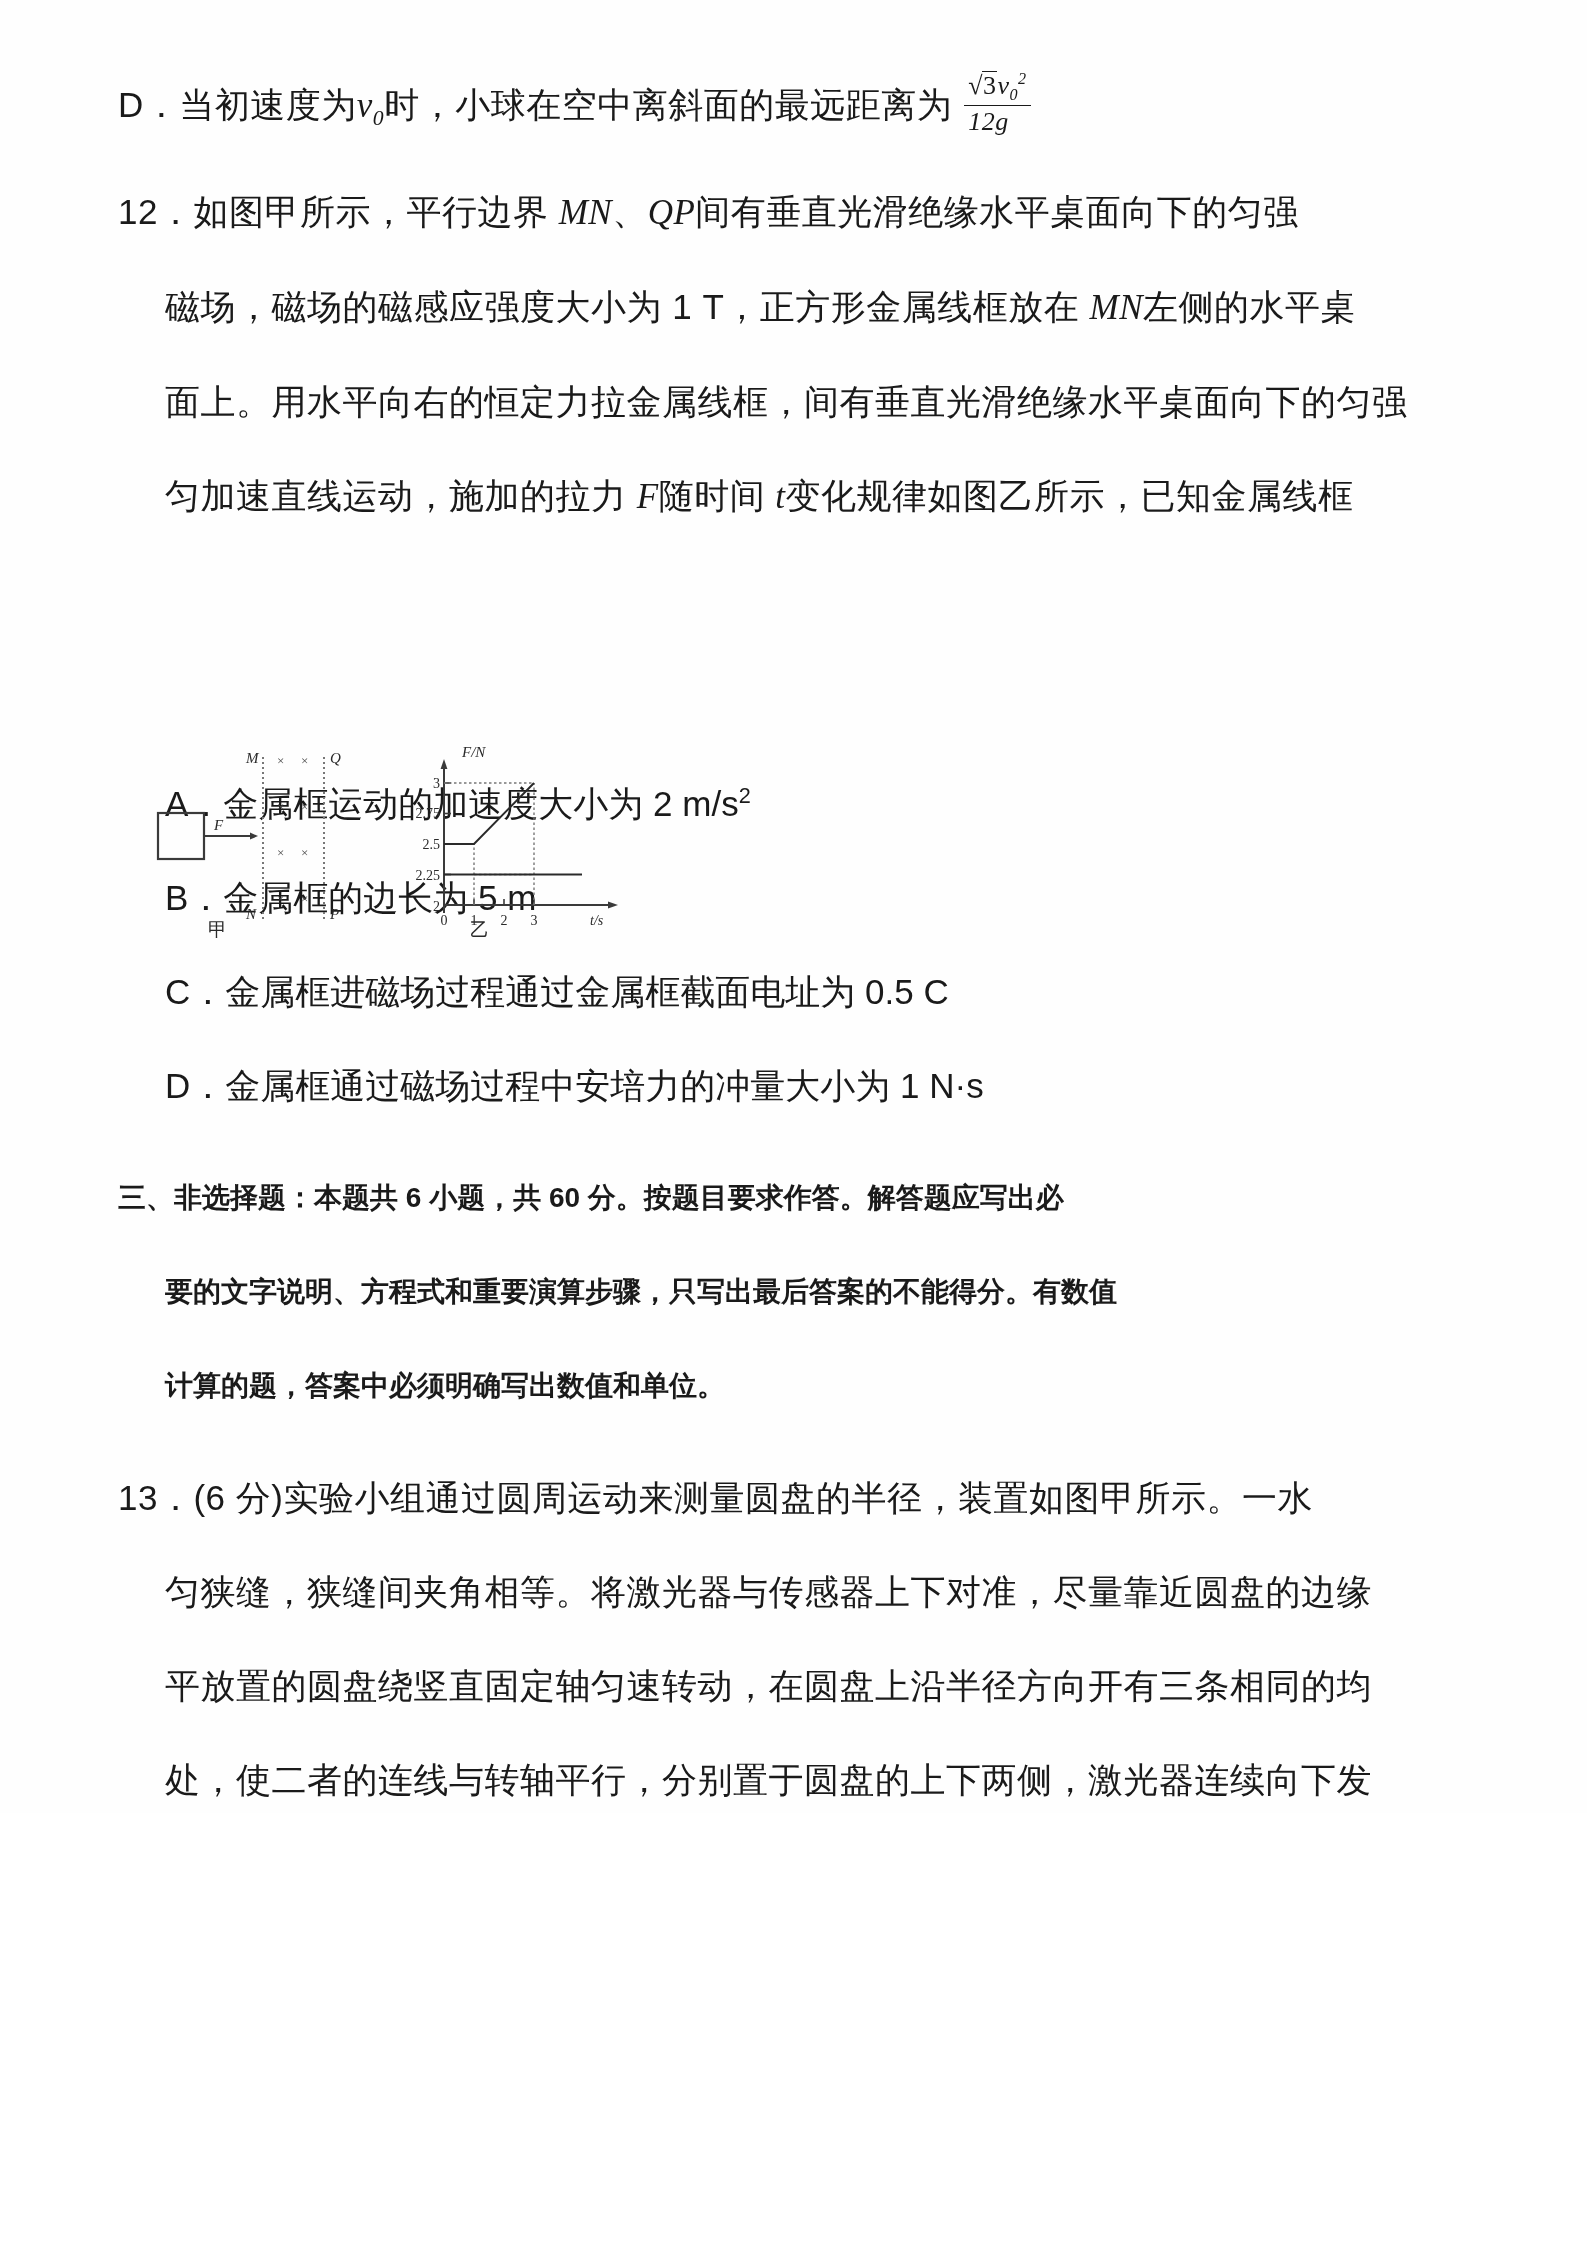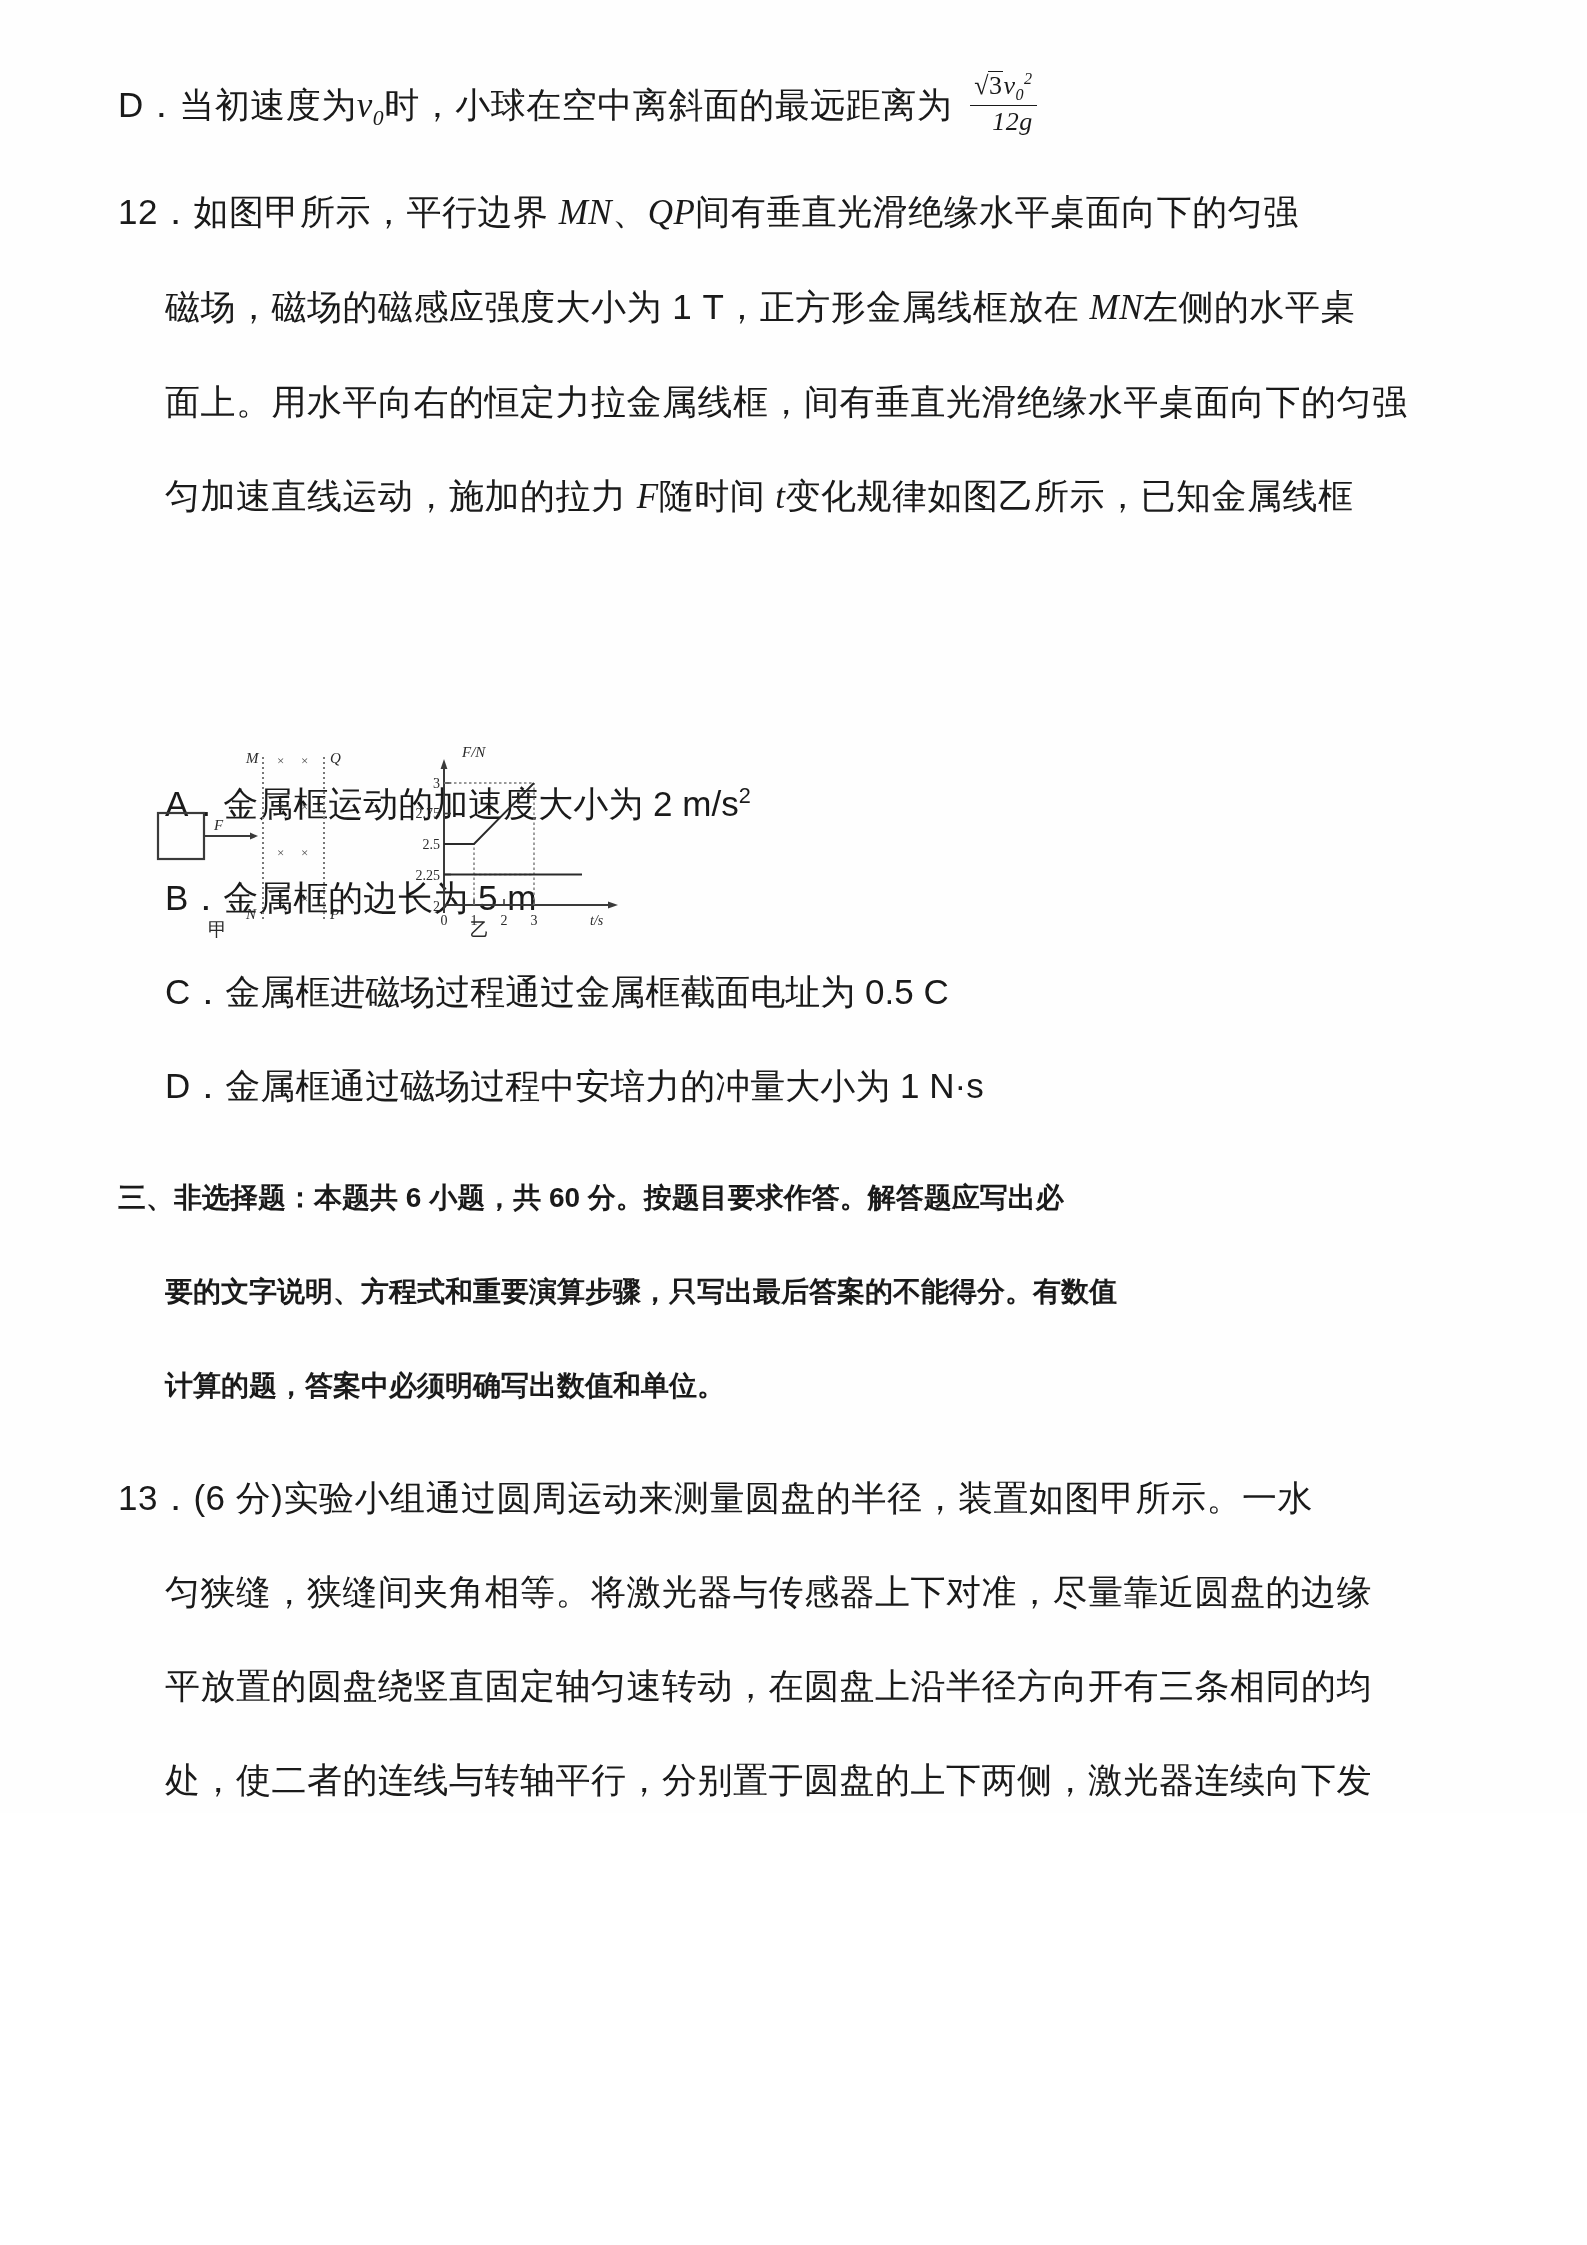--- a/index.html
+++ b/index.html
@@ -50,25 +50,25 @@
   .bold-sec {
     font-size: 28px;
     line-height: 94px;
     font-weight: bold;
     white-space: nowrap;
   }
   
   .frac {
     display: inline-block;
     vertical-align: -0.50em;
-    text-align: right;
+    text-align: left;
     font-family: "Liberation Serif", serif;
     font-size: 26px;
     line-height: 1.05;
-    margin: 0 18px;
+    margin: 0 12px;
   }
   .frac .num {
     display: block;
     padding: 0 4px 1px 4px;
     border-bottom: 1.6px solid #1a1a1a;
     font-style: italic;
   }
   .frac .den {
     display: block;
     padding: 2px 4px 0 4px;

